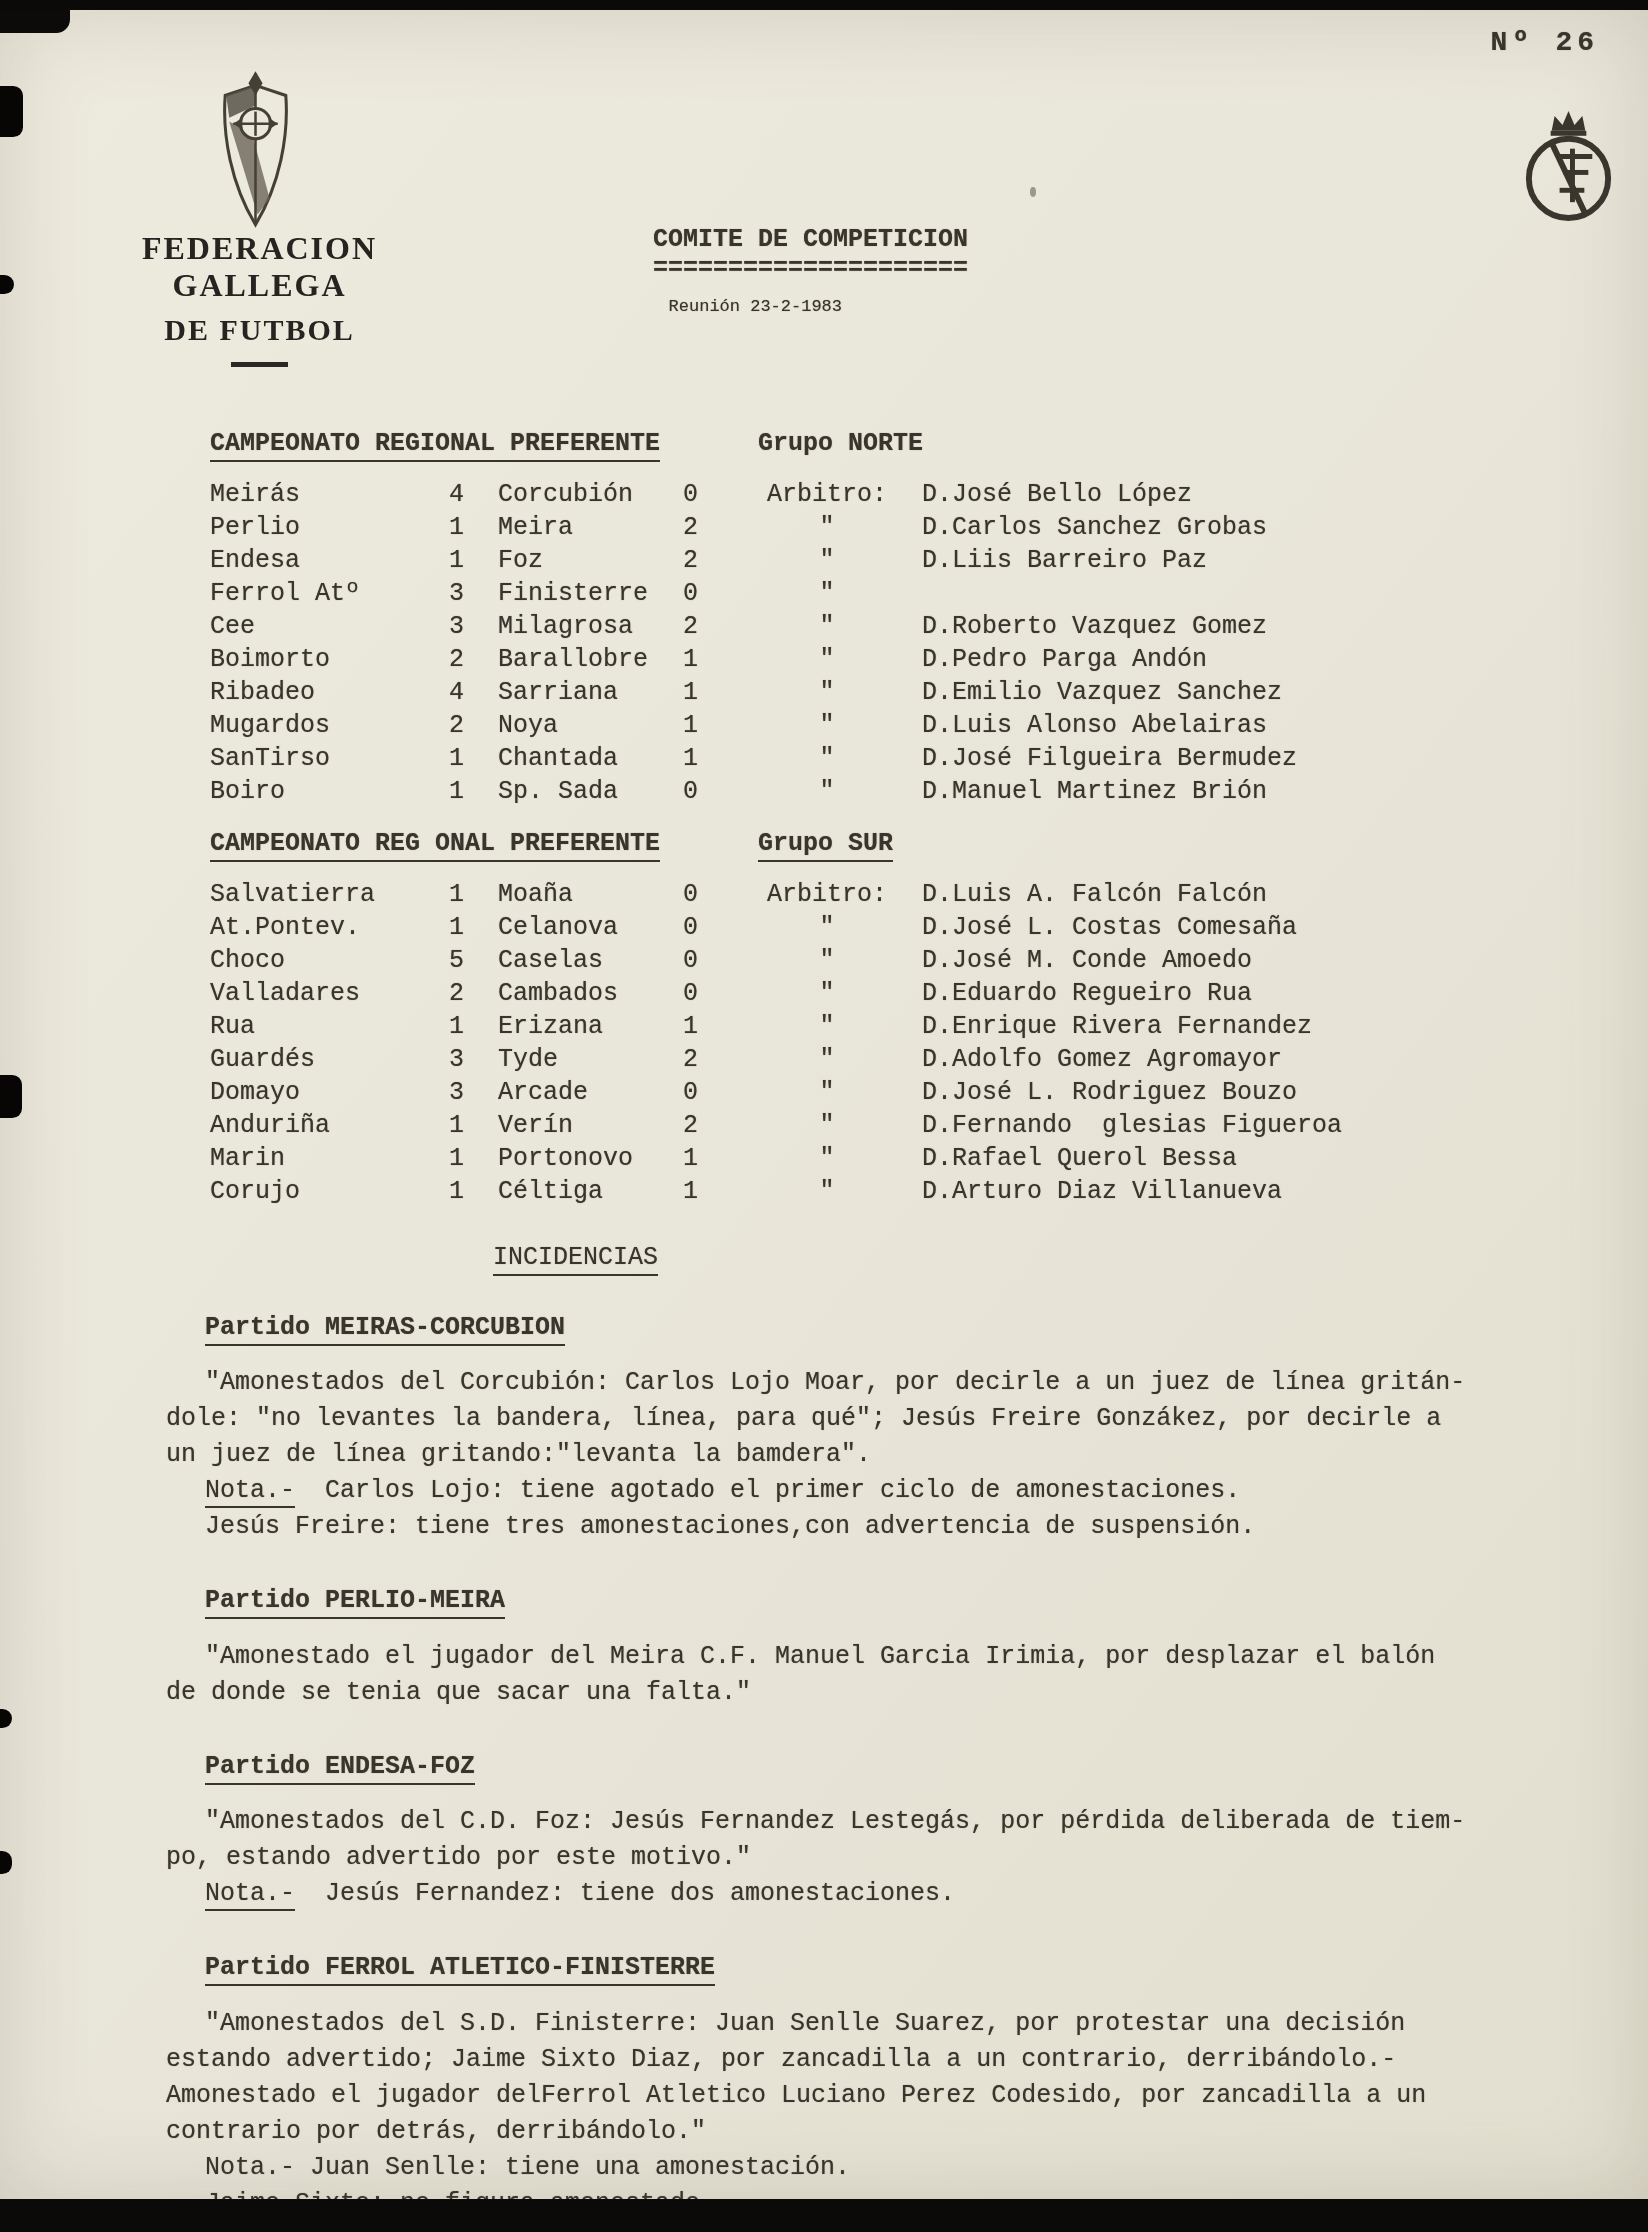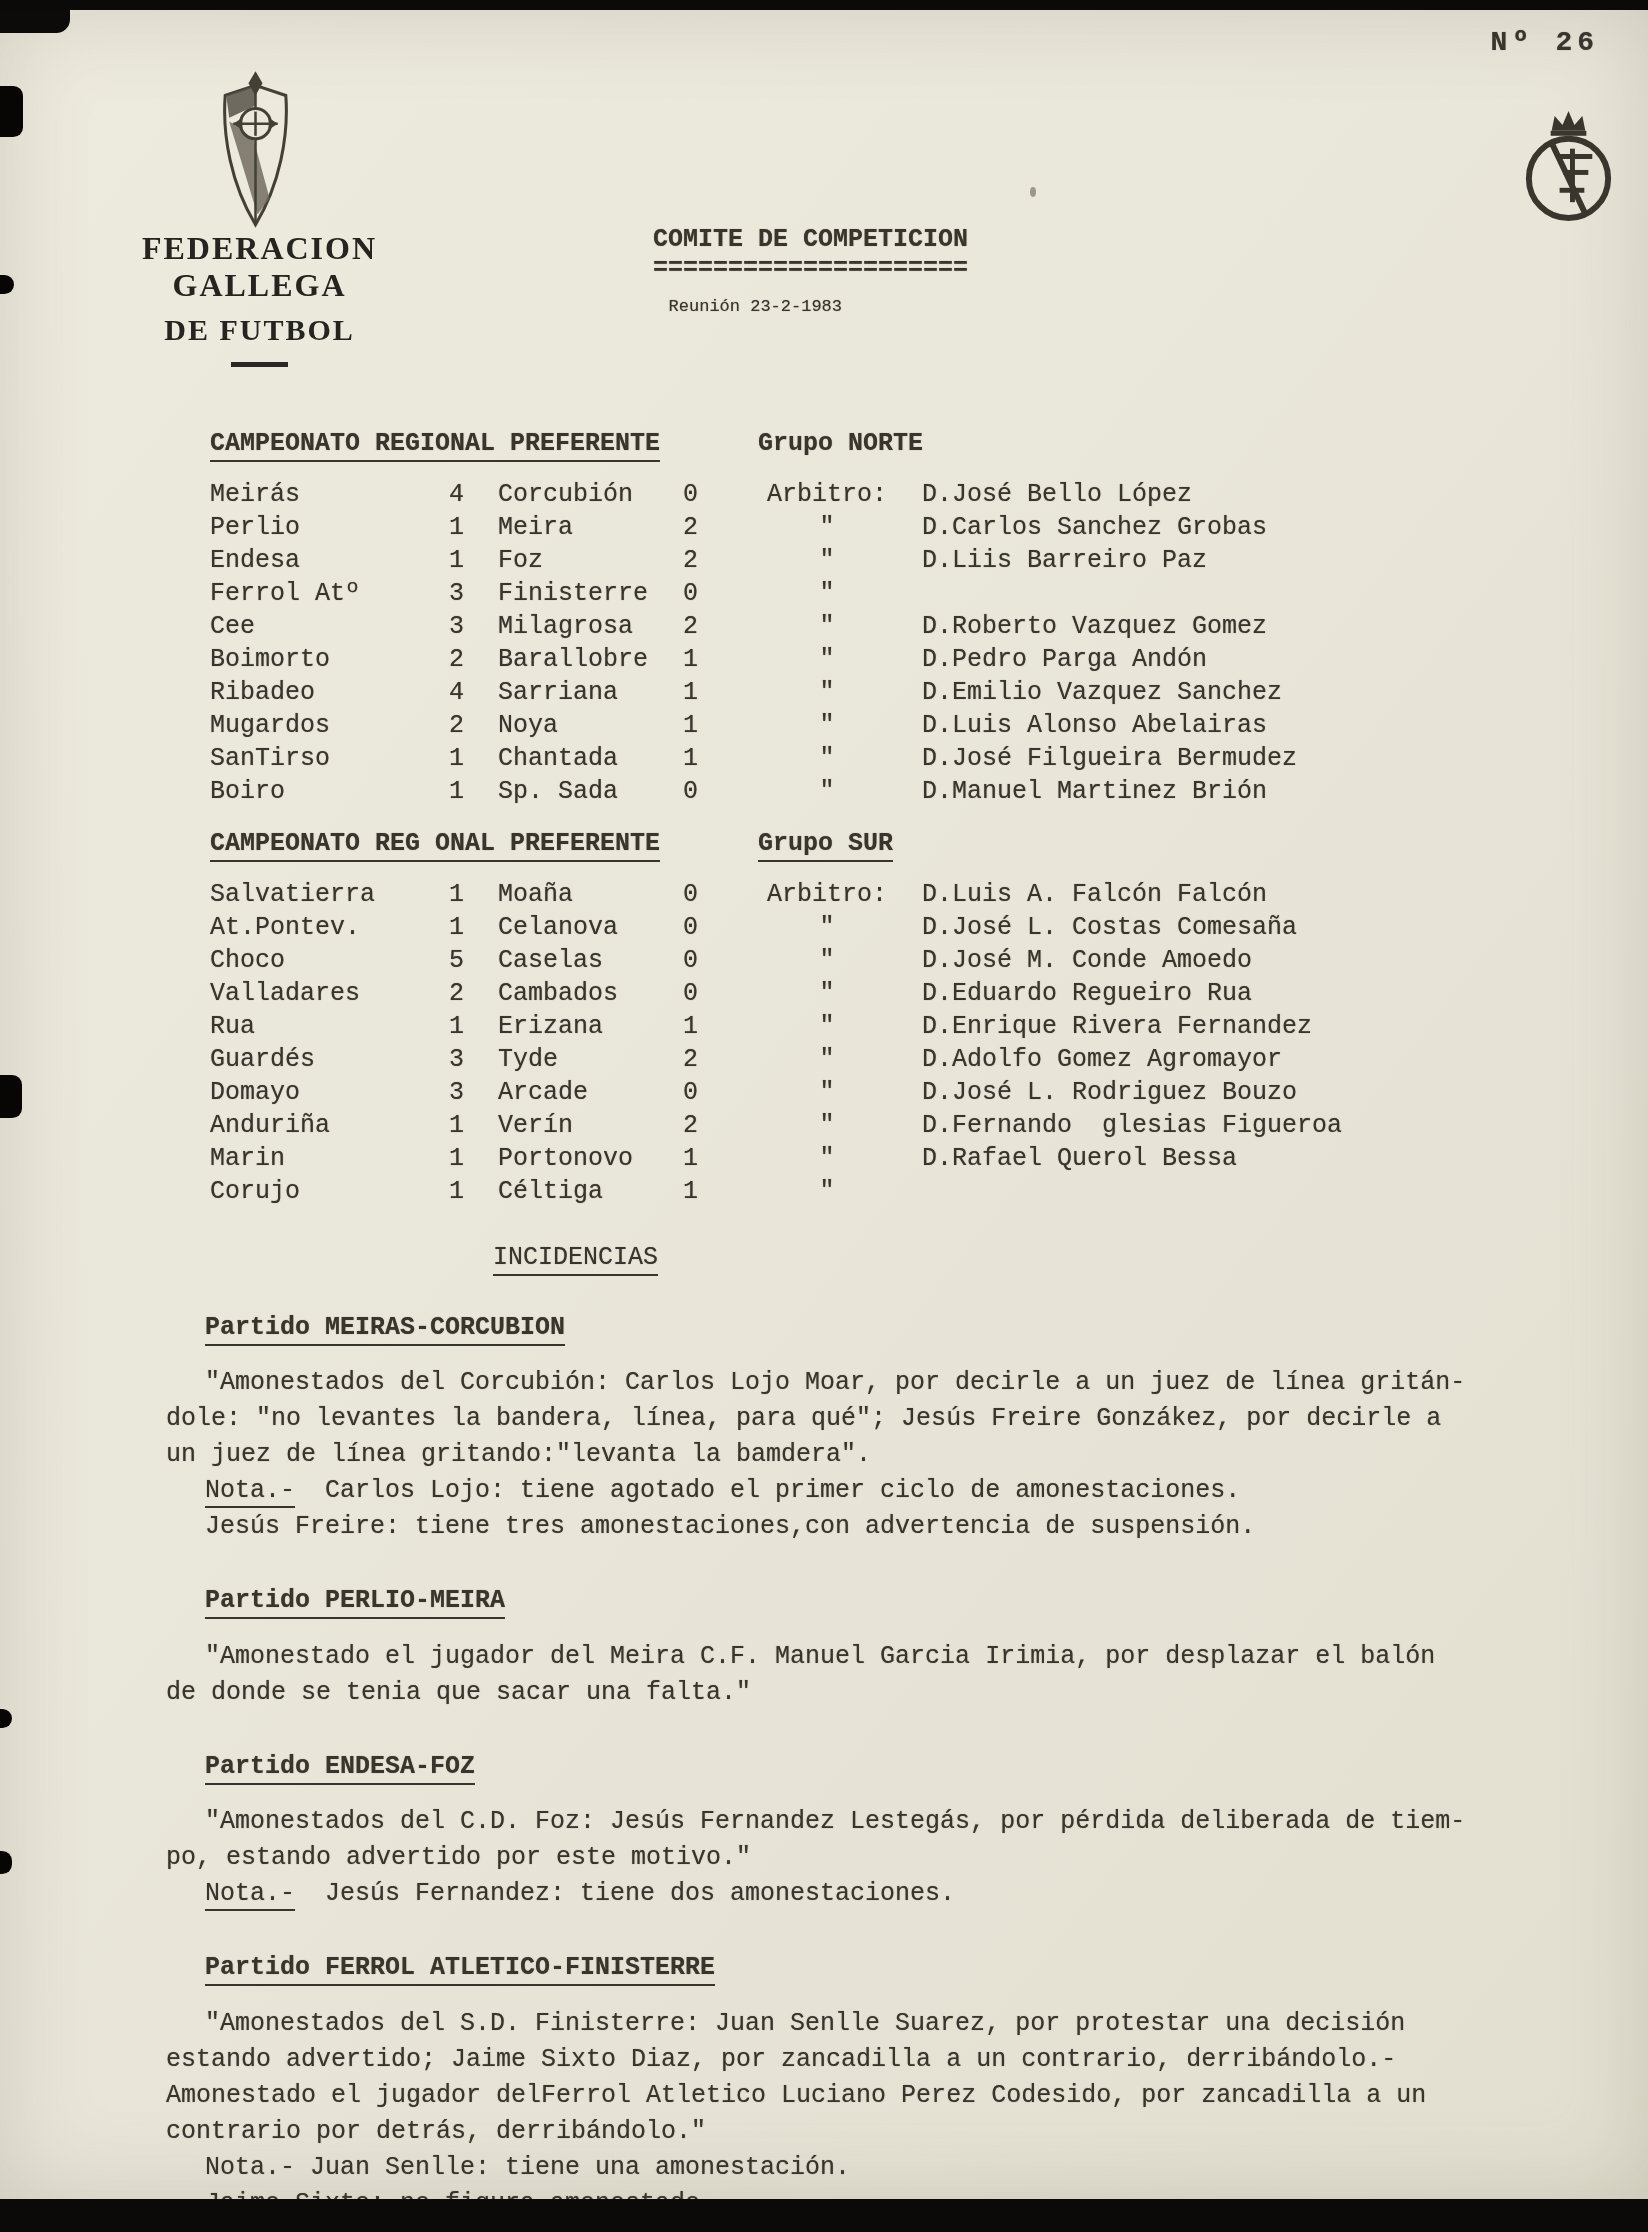--- a/index.html
+++ b/index.html
@@ -146,21 +146,21 @@
     <div class="rows">
         <div class="result-row"><span class="col-home">Salvatierra</span><span class="col-hs">1</span><span class="col-away">Moaña</span><span class="col-as">0</span><span class="col-arb">Arbitro:</span><span class="col-ref">D.Luis A. Falcón Falcón</span></div>
         <div class="result-row"><span class="col-home">At.Pontev.</span><span class="col-hs">1</span><span class="col-away">Celanova</span><span class="col-as">0</span><span class="col-arb">"</span><span class="col-ref">D.José L. Costas Comesaña</span></div>
         <div class="result-row"><span class="col-home">Choco</span><span class="col-hs">5</span><span class="col-away">Caselas</span><span class="col-as">0</span><span class="col-arb">"</span><span class="col-ref">D.José M. Conde Amoedo</span></div>
         <div class="result-row"><span class="col-home">Valladares</span><span class="col-hs">2</span><span class="col-away">Cambados</span><span class="col-as">0</span><span class="col-arb">"</span><span class="col-ref">D.Eduardo Regueiro Rua</span></div>
         <div class="result-row"><span class="col-home">Rua</span><span class="col-hs">1</span><span class="col-away">Erizana</span><span class="col-as">1</span><span class="col-arb">"</span><span class="col-ref">D.Enrique Rivera Fernandez</span></div>
         <div class="result-row"><span class="col-home">Guardés</span><span class="col-hs">3</span><span class="col-away">Tyde</span><span class="col-as">2</span><span class="col-arb">"</span><span class="col-ref">D.Adolfo Gomez Agromayor</span></div>
         <div class="result-row"><span class="col-home">Domayo</span><span class="col-hs">3</span><span class="col-away">Arcade</span><span class="col-as">0</span><span class="col-arb">"</span><span class="col-ref">D.José L. Rodriguez Bouzo</span></div>
         <div class="result-row"><span class="col-home">Anduriña</span><span class="col-hs">1</span><span class="col-away">Verín</span><span class="col-as">2</span><span class="col-arb">"</span><span class="col-ref">D.Fernando  glesias Figueroa</span></div>
         <div class="result-row"><span class="col-home">Marin</span><span class="col-hs">1</span><span class="col-away">Portonovo</span><span class="col-as">1</span><span class="col-arb">"</span><span class="col-ref">D.Rafael Querol Bessa</span></div>
-        <div class="result-row"><span class="col-home">Corujo</span><span class="col-hs">1</span><span class="col-away">Céltiga</span><span class="col-as">1</span><span class="col-arb">"</span></div>
+        <div class="result-row"><span class="col-home">Corujo</span><span class="col-hs">1</span><span class="col-away">Céltiga</span><span class="col-as">1</span><span class="col-arb">"</span><span class="col-ref">D.Arturo Diaz Villanueva</span></div>
       </div>
 
     <div class="incid-title">
       <span class="u2">INCIDENCIAS</span>
     </div>
 
     <div>
         <div class="partido-heading"><span class="u2">Partido MEIRAS-CORCUBION</span></div>
         <div class="section-body">
           <div class="para-line indent1">"Amonestados del Corcubión: Carlos Lojo Moar, por decirle a un juez de línea gritán-</div>

